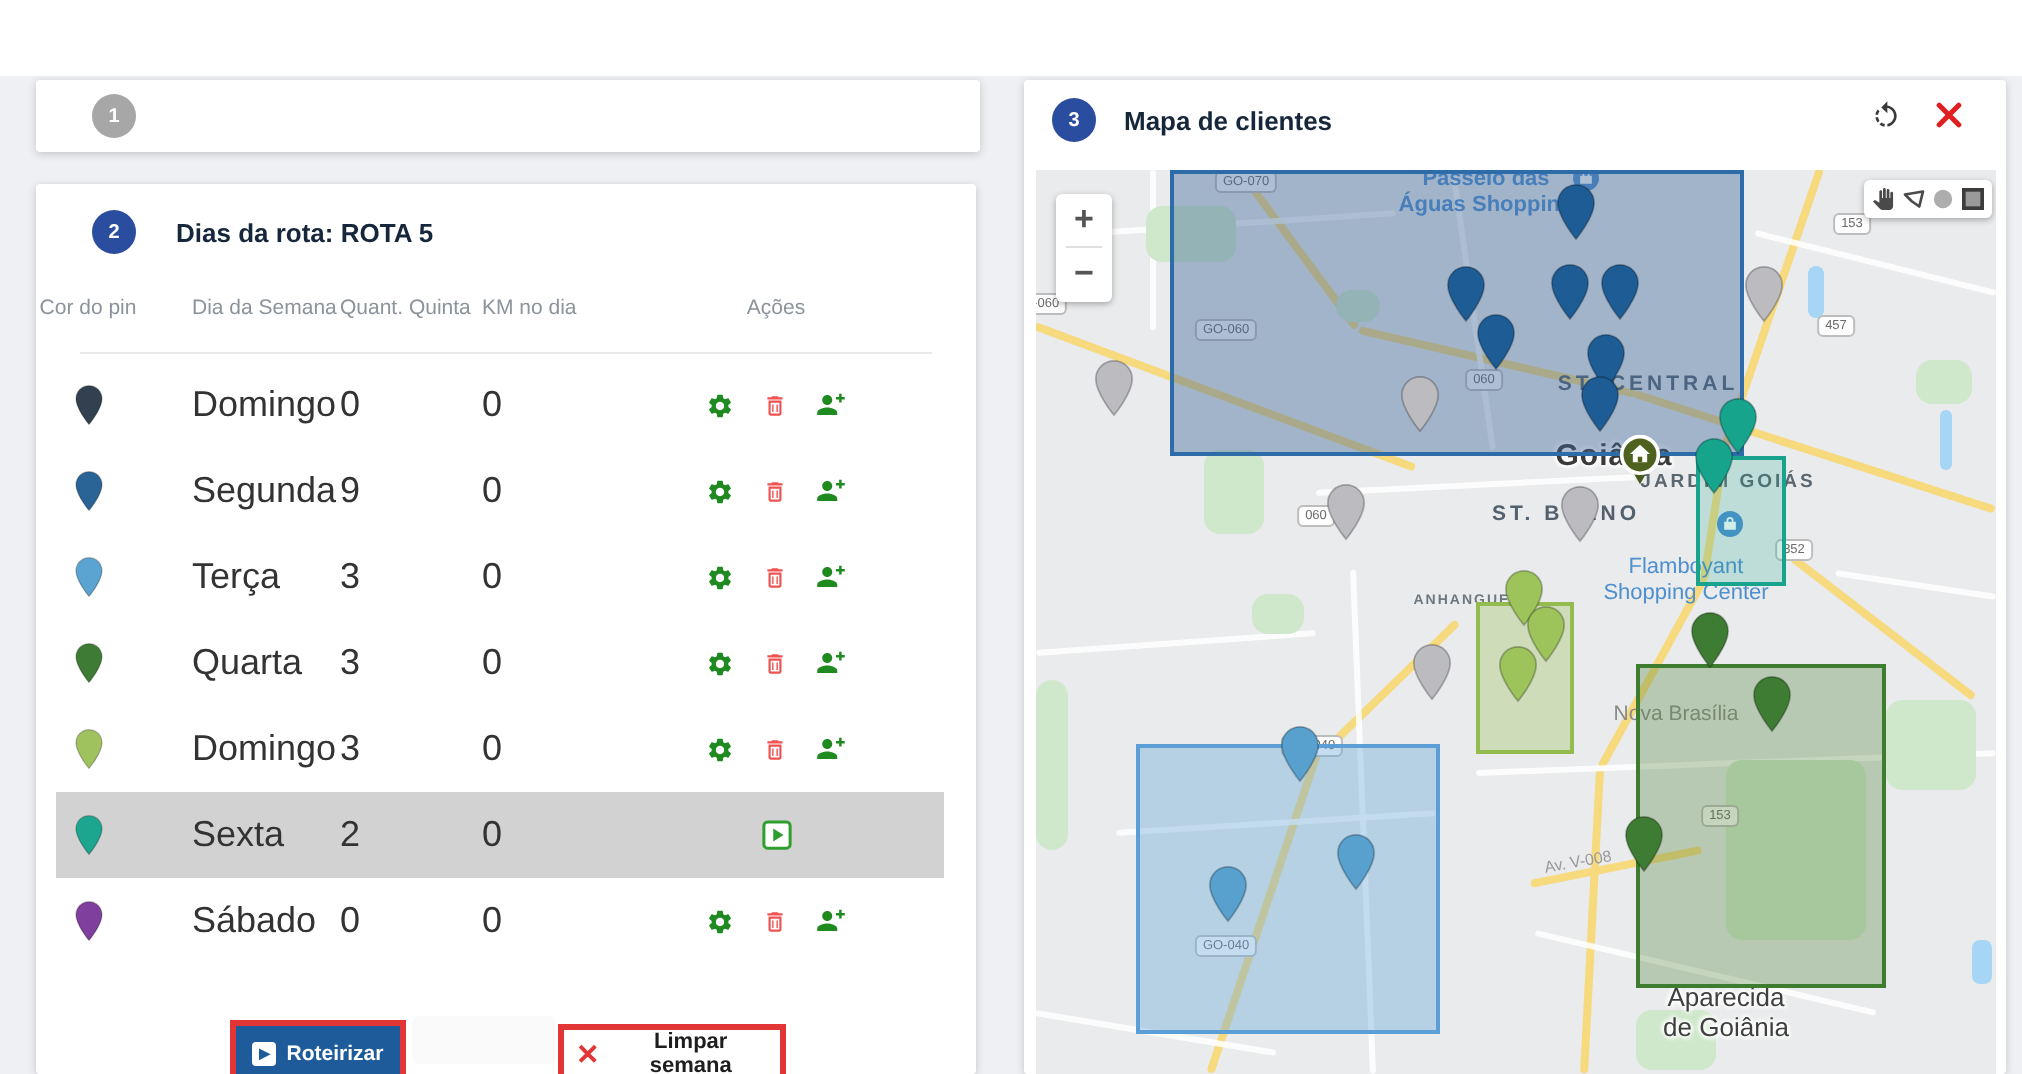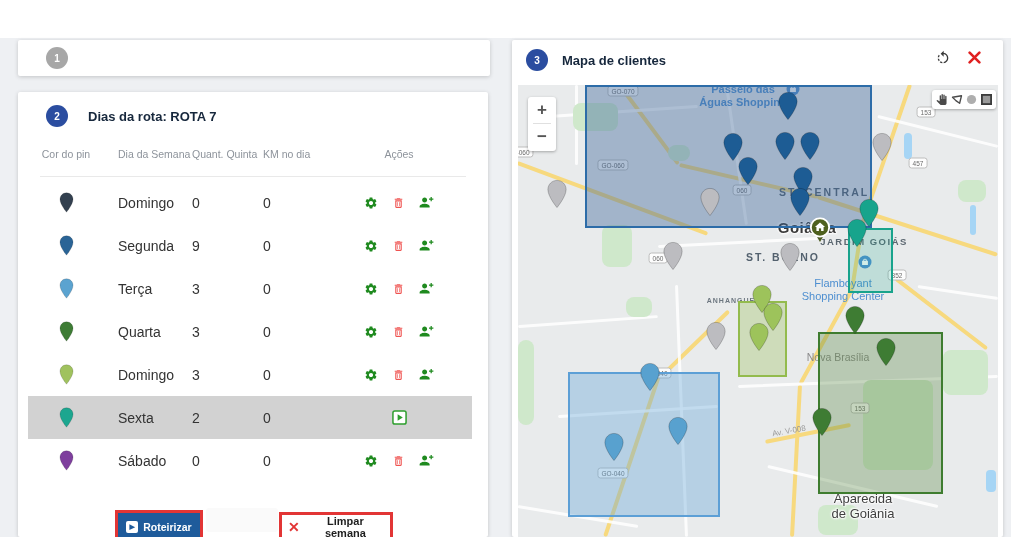--- a/index.html
+++ b/index.html
@@ -16,26 +16,26 @@
   .badge-gray{background:#a7a7a7}
   .badge-blue{background:#2b4da0}
   .card-title{position:absolute;font-size:13px;font-weight:bold;color:#16273c;white-space:nowrap}
   
   .thead{position:absolute;left:0;right:0;top:52px;height:20px;display:flex;align-items:center}
   .th{font-size:10.5px;color:#8d939b;white-space:nowrap}
   .divider{position:absolute;left:22px;right:22px;top:84px;height:1px;background:#e9e9e9}
   #rows{position:absolute;left:0;right:0;top:89px}
   .trow{position:relative;height:43px;display:flex;align-items:center}
   .trow.hl::before{content:"";position:absolute;left:10px;right:16px;top:0;bottom:0;background:#d2d2d2}
-  .c-pin{width:52px;margin-left:22px;display:flex;justify-content:center;position:relative}
+  .c-pin{width:52px;display:flex;justify-content:center;position:relative}
   .c-day{width:74px;margin-left:26px;position:relative}
   .c-vis{width:71px;position:relative}
   .c-km{width:77px;position:relative}
   .c-act{flex:1;display:flex;justify-content:center;align-items:center;gap:14px;padding-right:30px;position:relative}
-  .cell{font-size:14px;color:#333}
+  .cell{font-size:18px;color:#333}
   .abtn{cursor:pointer;display:flex}
   
   .annot{position:absolute;border:3px solid #e23535}
   .annot1{left:97px;top:418px;width:82px;height:27px}
   .annot2{left:261px;top:420px;width:108px;height:24px}
   .btn-rot{width:100%;height:100%;border:none;background:#1e5b9b;color:#fff;font-weight:bold;
            font-size:10.5px;display:flex;align-items:center;justify-content:center;gap:5px;
            font-family:inherit;cursor:pointer}
   .play-chip{width:12px;height:12px;background:#fff;border-radius:2px;color:#1e5b9b;font-size:7px;
              display:flex;align-items:center;justify-content:center}
@@ -73,21 +73,21 @@
 <body>
 
 <div class="topbar"></div>
 
 <div class="card card1">
   <div class="badge badge-gray" style="left:28px;top:7px">1</div>
 </div>
 
 <div class="card card2">
   <div class="badge badge-blue" style="left:28px;top:13px">2</div>
-  <div class="card-title" style="left:70px;top:17px">Dias da rota: ROTA 7</div>
+  <div class="card-title" style="left:70px;top:17px">Dias da rota: ROTA 5</div>
   <div class="thead" id="thead">
       <span class="th c-pin">Cor do pin</span>
       <span class="th c-day">Dia da Semana</span>
       <span class="th c-vis">Quant. Quinta</span>
       <span class="th c-km">KM no dia</span>
       <span class="th c-act" style="padding-right: 30px;">Ações</span>
     </div>
   <div class="divider"></div>
   <div id="rows">
       <div class="trow">

